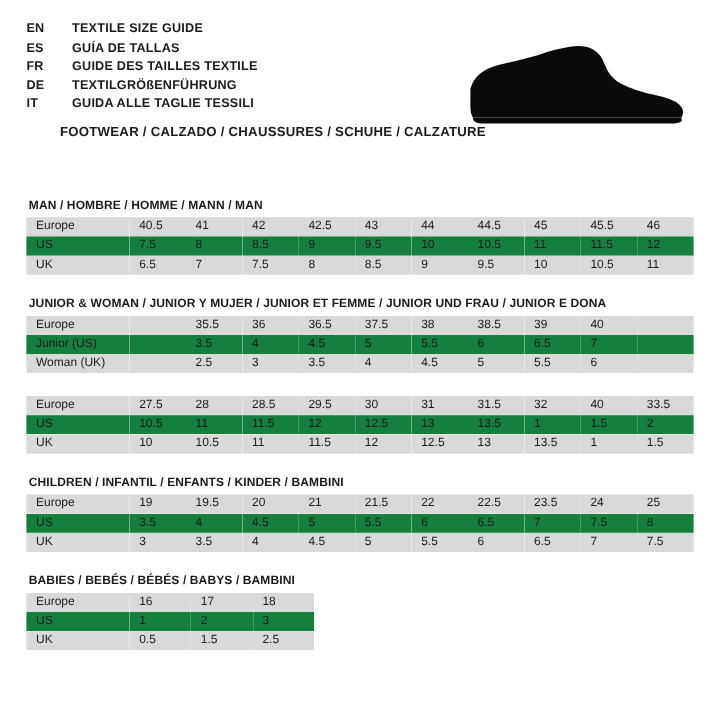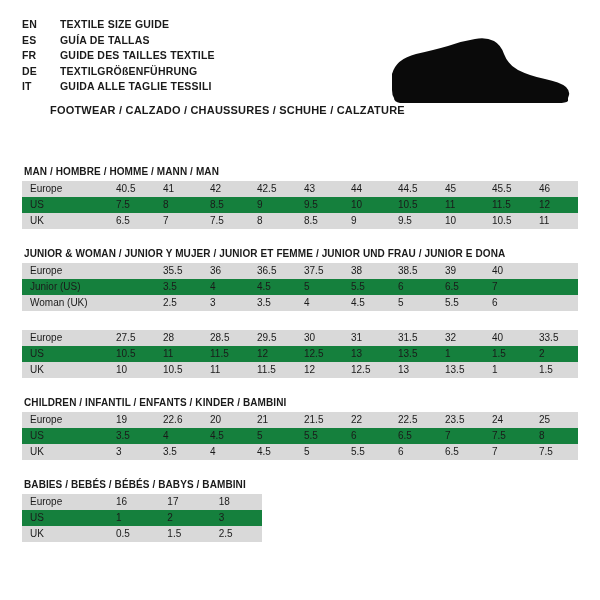--- a/index.html
+++ b/index.html
@@ -289,21 +289,21 @@
     </table>
   </div>
 
   <div class="section">
     <div class="section-title">CHILDREN / INFANTIL / ENFANTS / KINDER / BAMBINI</div>
     <table class="size">
       <tbody>
         <tr class="shaded">
           <td class="lbl">Europe</td>
           <td>19</td>
-          <td>22.6</td>
+          <td>19.5</td>
           <td>20</td>
           <td>21</td>
           <td>21.5</td>
           <td>22</td>
           <td>22.5</td>
           <td>23.5</td>
           <td>24</td>
           <td>25</td>
         </tr>
         <tr class="plain">

